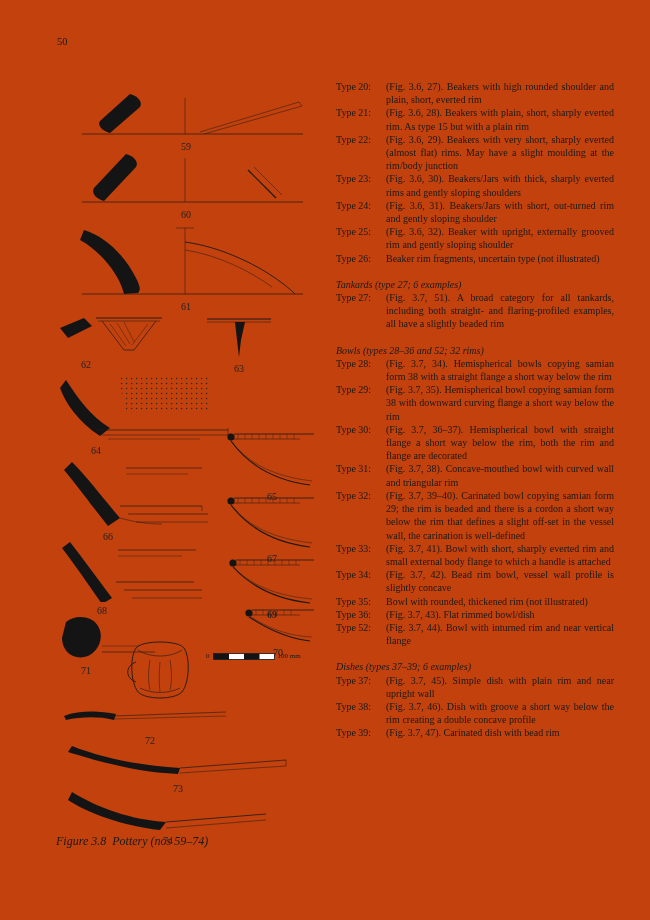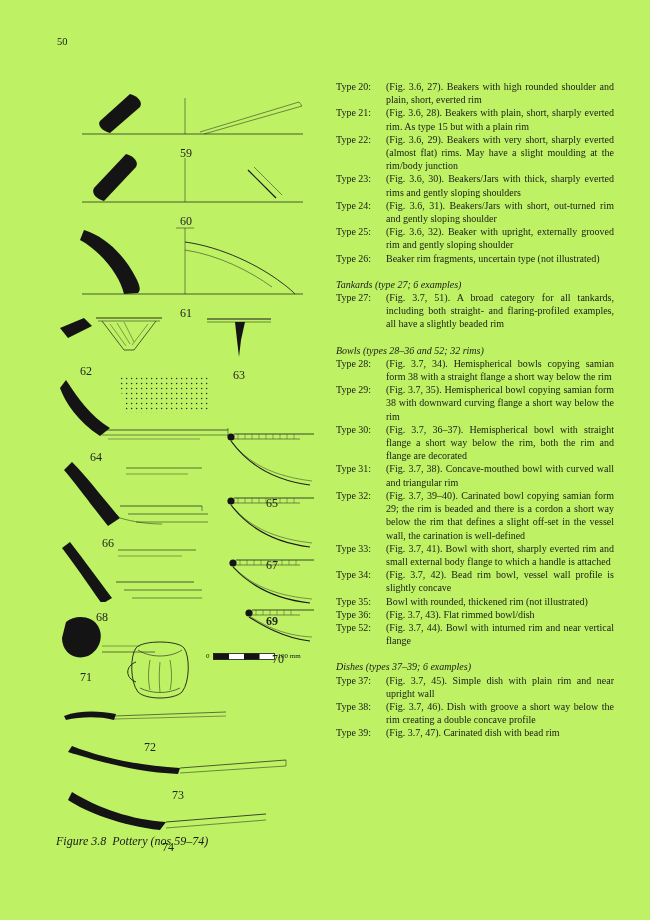--- a/index.html
+++ b/index.html
@@ -1,24 +1,24 @@
 <!DOCTYPE html>
 <html><head>
 <meta charset="utf-8">
 <style>
   html,body{margin:0;padding:0}
   body{width:650px;height:920px;background:#ffffff}
-  .page{position:relative;width:650px;height:920px;background:#bef264;overflow:hidden;
+  .page{position:relative;width:650px;height:920px;background:#c2410c;overflow:hidden;
         font-family:"Liberation Serif","DejaVu Serif",serif;color:#1a1a1a}
   .page-number{position:absolute;left:57px;top:36px;font-size:10.5px}
   .figure-area{position:absolute;left:0;top:0;width:650px;height:920px}
   .drawing{position:absolute}
   .drawing svg{display:block}
-  .dnum{position:absolute;top:100%;margin-top:11px;transform:translateX(-50%);
-        font-size:12px;line-height:8px;color:#222;white-space:nowrap}
+  .dnum{position:absolute;top:100%;margin-top:5px;transform:translateX(-50%);
+        font-size:10px;line-height:8px;color:#222;white-space:nowrap}
   .figure-caption{position:absolute;left:56px;top:834px;font-size:12px;font-style:italic;white-space:pre}
   .scalebar{position:absolute;left:206px;top:652px;display:flex;align-items:center;gap:3px;font-size:7px}
   .scalebar svg{display:block}
   .text-column{position:absolute;left:336px;top:80px;width:278px;font-size:10px;line-height:13.2px}
   .entry{display:flex}
   .entry .lbl{flex:0 0 50px}
   .entry .body{flex:1;text-align:justify}
   .heading{font-style:italic;margin-top:13px}
 </style>
 </head>

